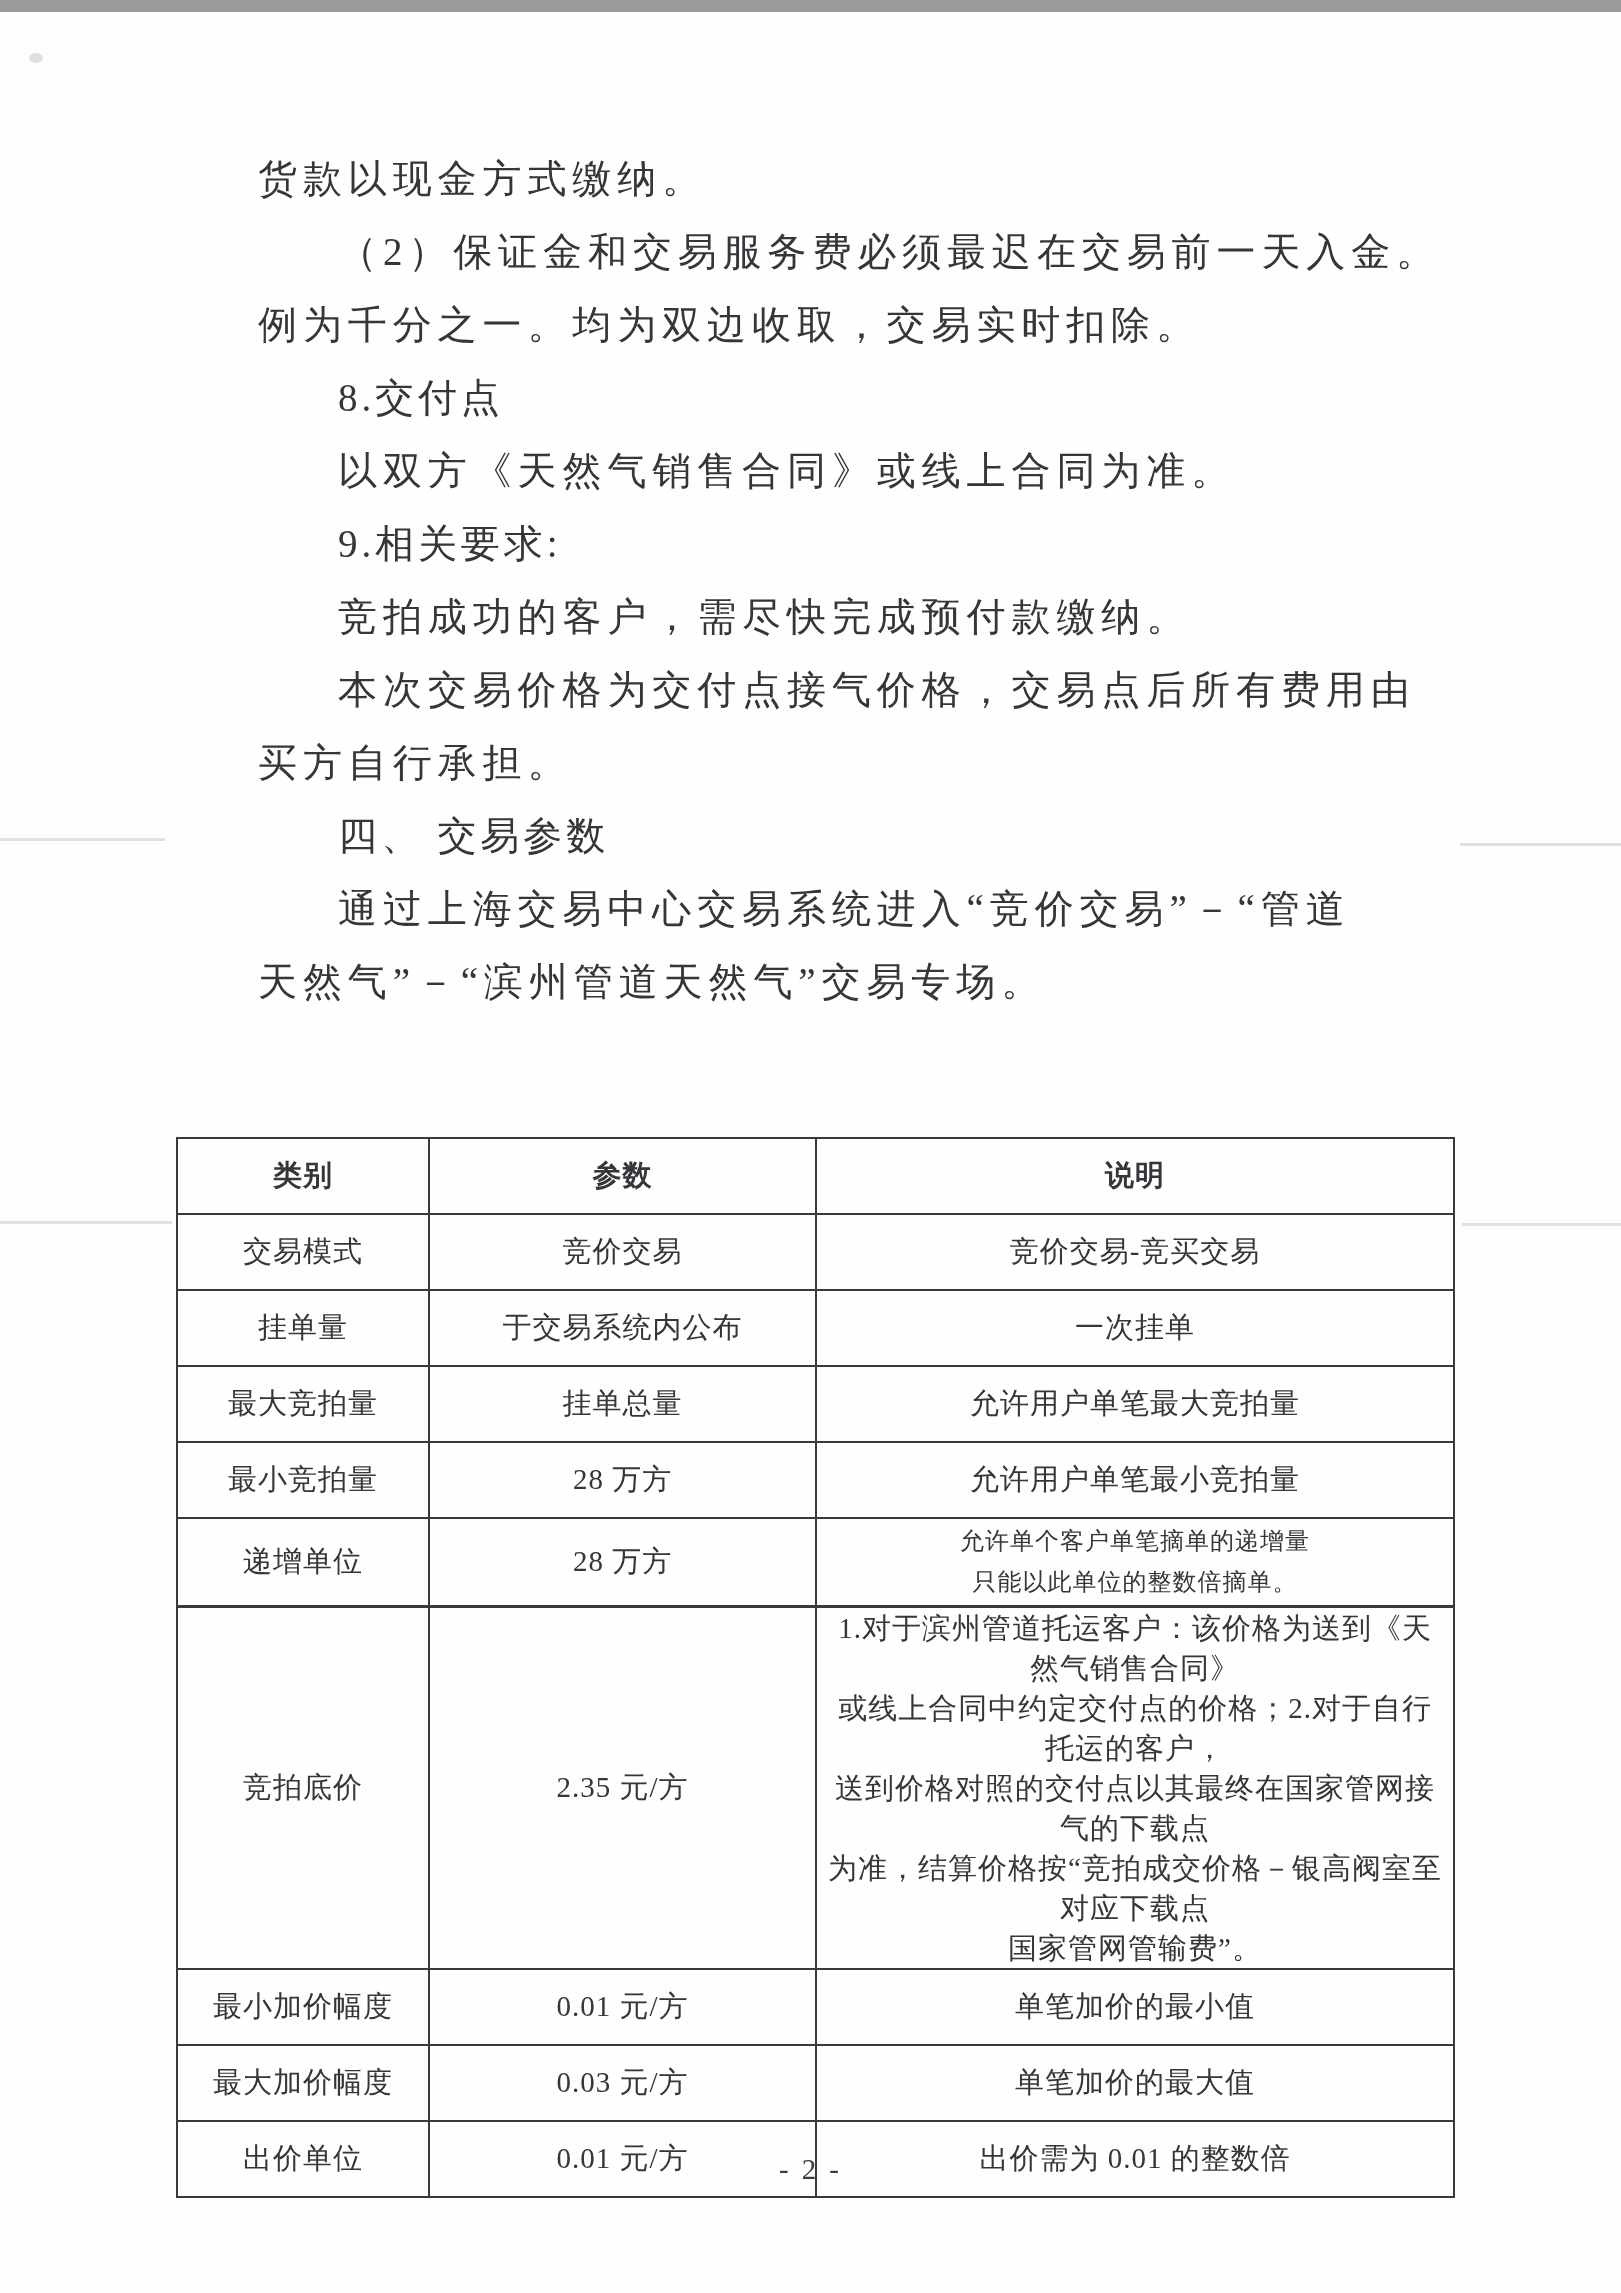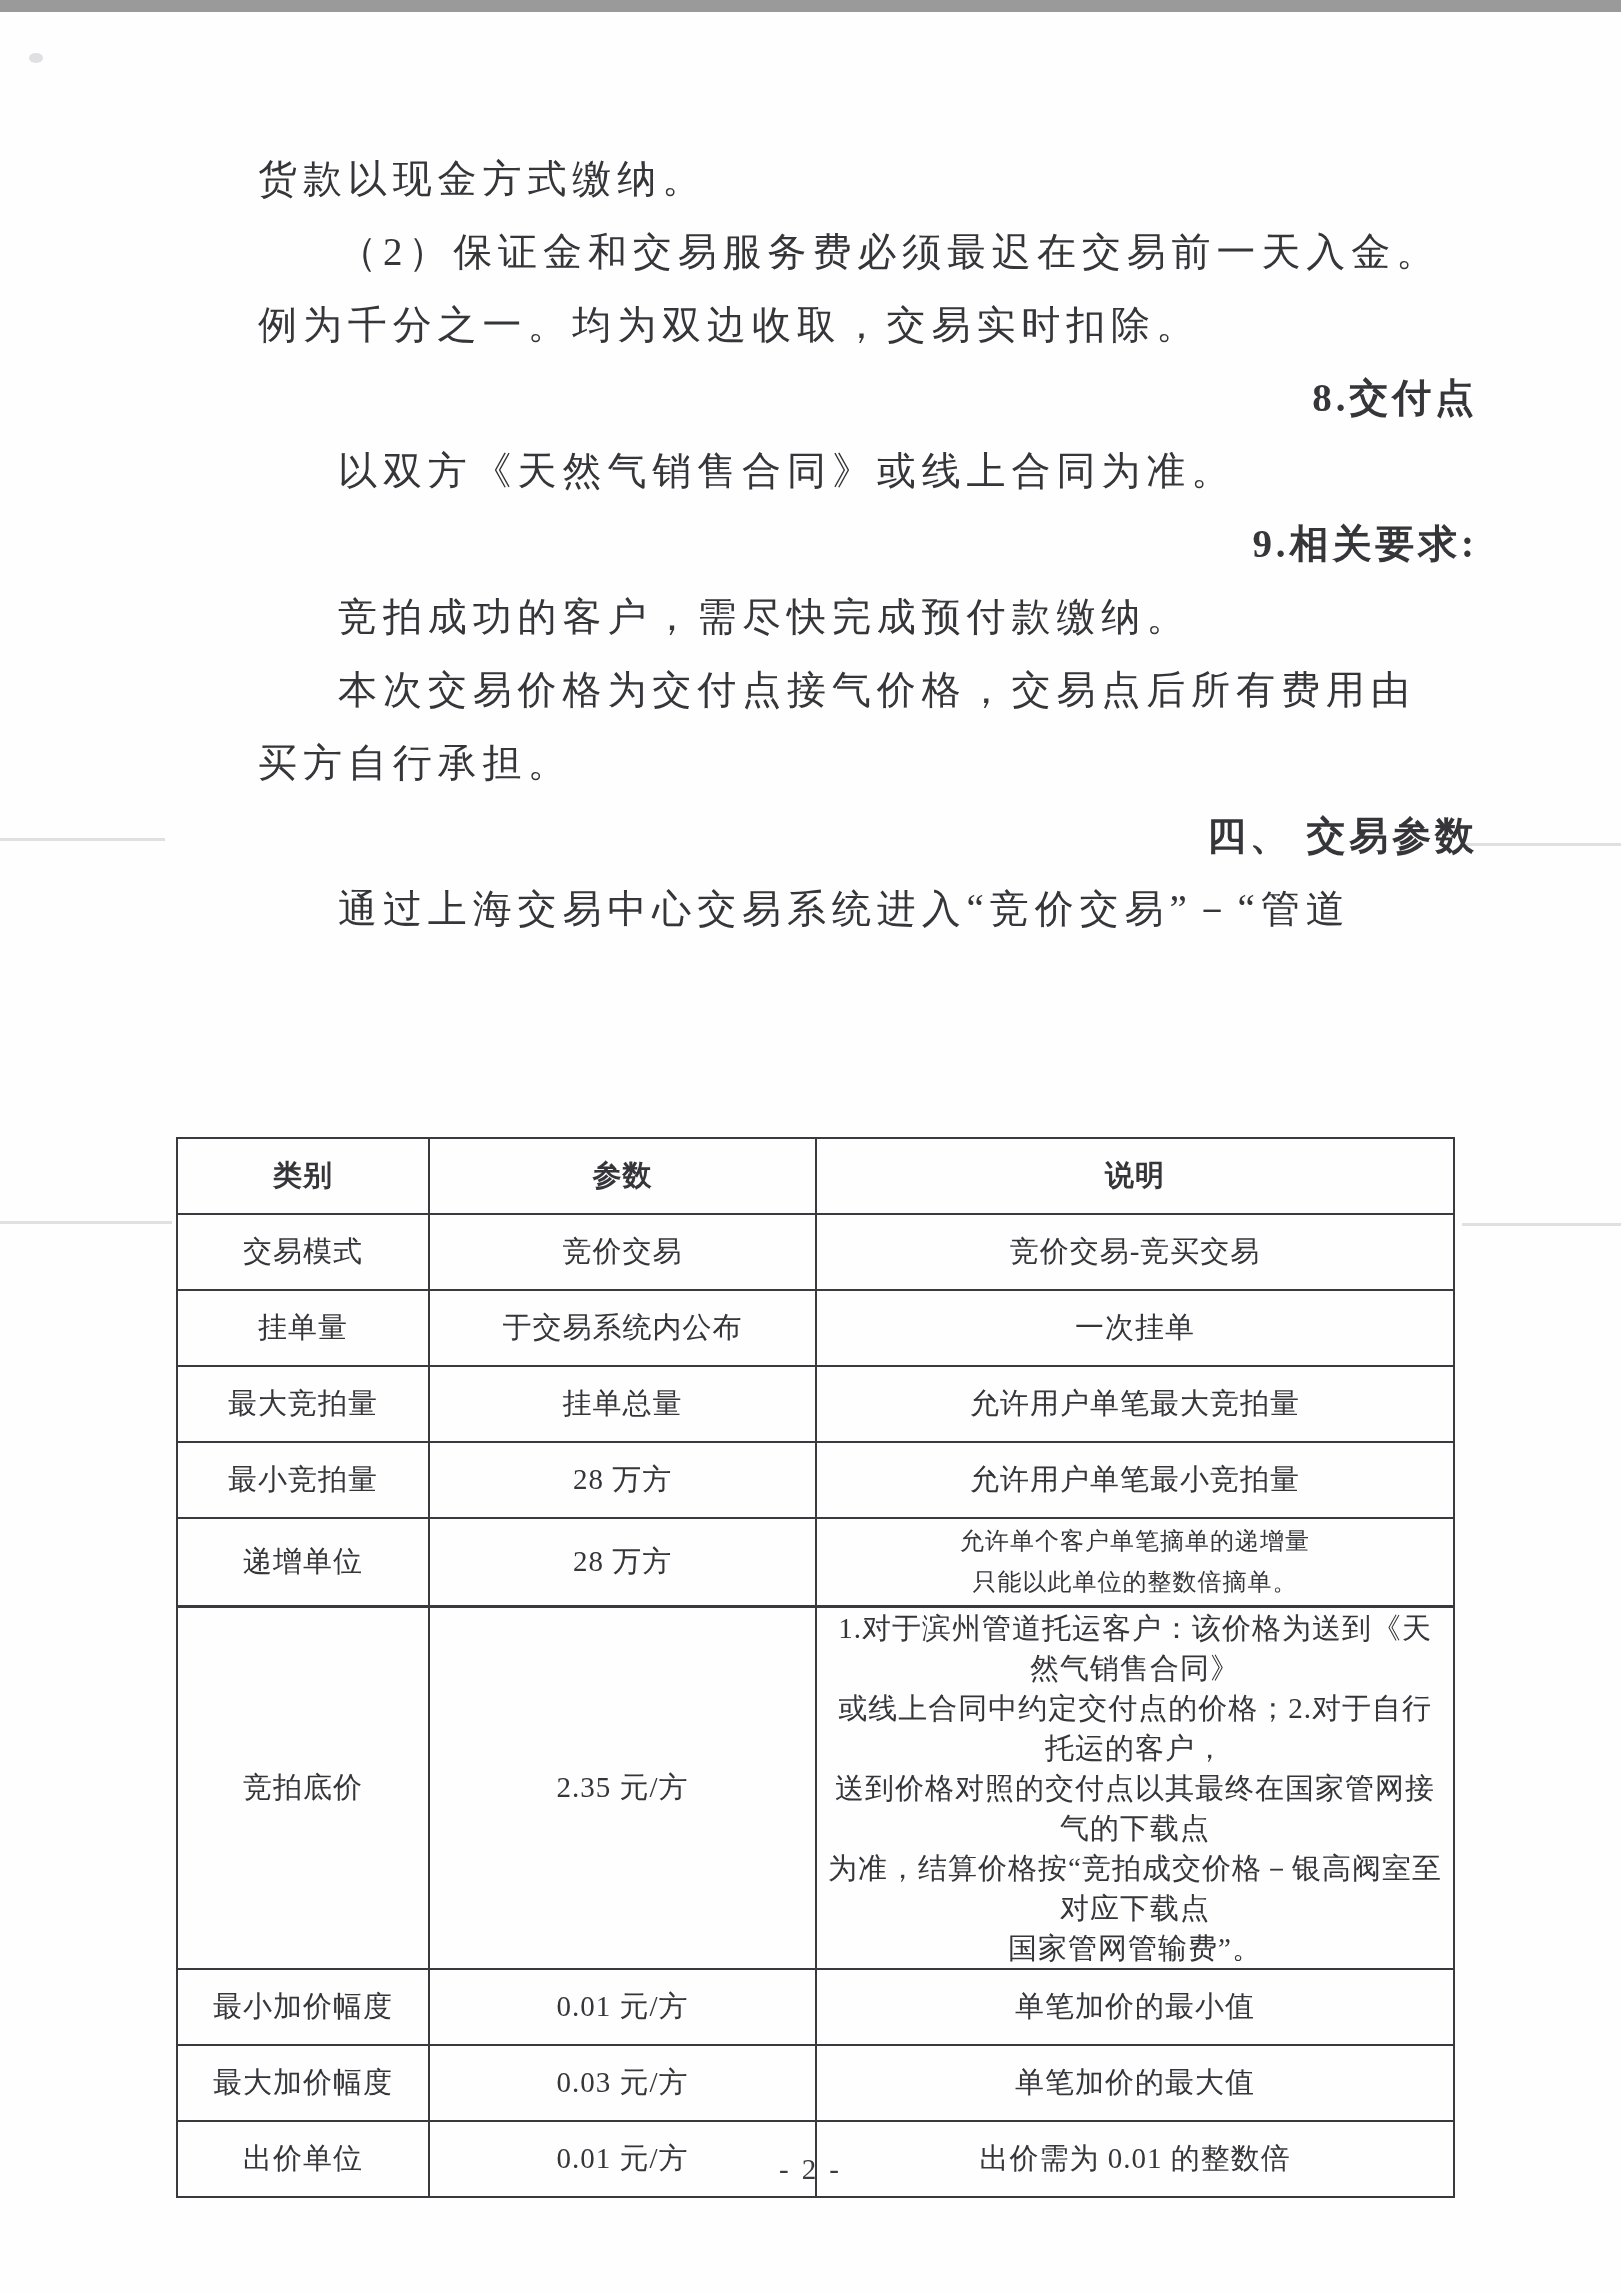--- a/index.html
+++ b/index.html
@@ -19,21 +19,21 @@
     width:1220px;
   }
   .line{
     height:73px;
     line-height:73px;
     font-size:39px;
     letter-spacing:5.9px;
     white-space:nowrap;
   }
   .line.indent{ padding-left:80px; }
-  .line.bold{ font-weight:bold; letter-spacing:3.9px;text-align:right; }
+  .line.bold{ font-weight:normal; letter-spacing:3.9px; }
 
   
   table.params{
     position:absolute;
     left:176px; top:1125px;
     width:1277px;
     border-collapse:collapse;
     table-layout:fixed;
   }
   table.params td{
@@ -89,20 +89,21 @@
     <div class="line indent">（2）保证金和交易服务费必须最迟在交易前一天入金。</div>
     <div class="line">例为千分之一。均为双边收取，交易实时扣除。</div>
     <div class="line indent bold">8.交付点</div>
     <div class="line indent">以双方《天然气销售合同》或线上合同为准。</div>
     <div class="line indent bold">9.相关要求:</div>
     <div class="line indent">竞拍成功的客户，需尽快完成预付款缴纳。</div>
     <div class="line indent">本次交易价格为交付点接气价格，交易点后所有费用由</div>
     <div class="line">买方自行承担。</div>
     <div class="line indent bold">四、 交易参数</div>
     <div class="line indent">通过上海交易中心交易系统进入“竞价交易”－“管道</div>
+    <div class="line">天然气”－“滨州管道天然气”交易专场。</div>
   </div>
 
   <table class="params">
     <colgroup>
       <col style="width:252px">
         <col style="width:387px">
         <col style="width:638px">
     </colgroup>
     <tbody>
       <tr class="hdr h78">

